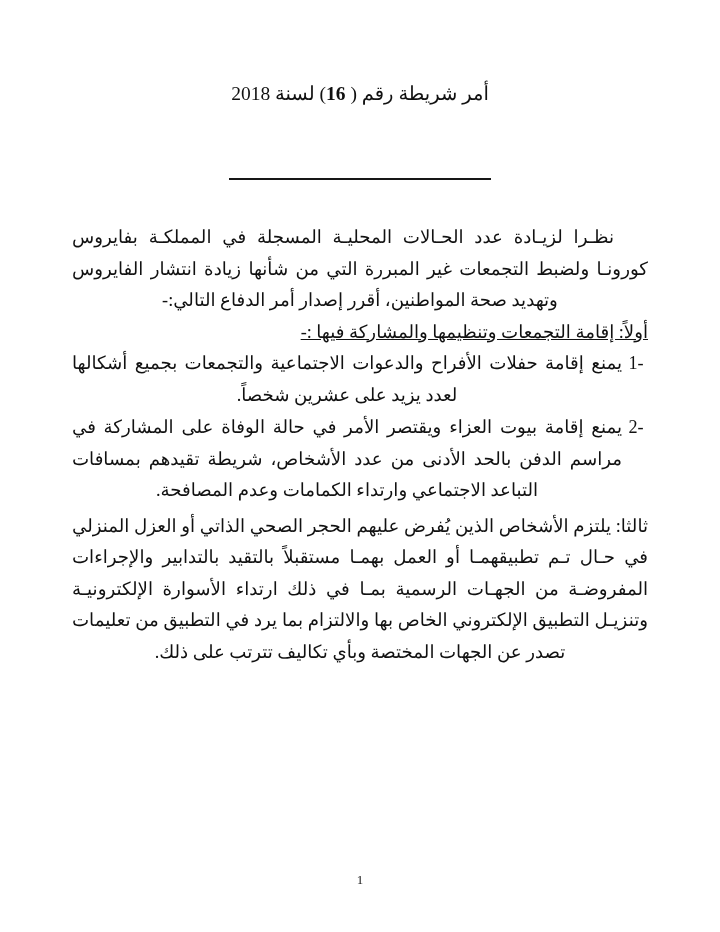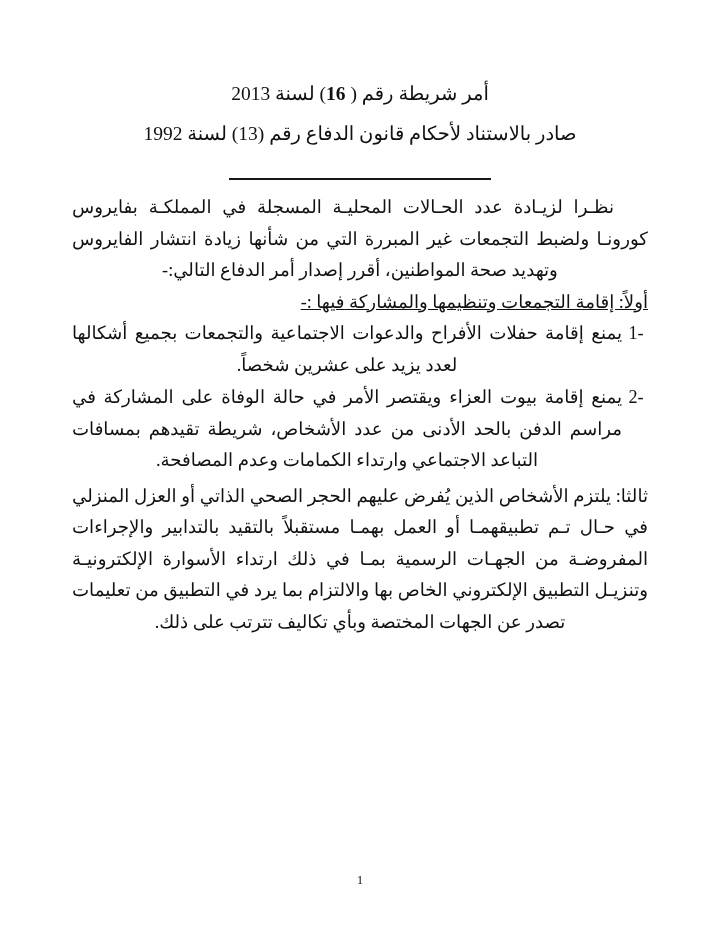--- a/index.html
+++ b/index.html
@@ -54,21 +54,21 @@
   }
   .rule {
     width: 262px;
     height: 2px;
     background: #171717;
   }
 
   
   .body-block {
     position: absolute;
-    top: 192px;
+    top: 222px;
     right: 72px;
     left: 72px;
     direction: rtl;
     text-align: justify;
     text-align-last: center;
   }
 
   p.para {
     margin: 0 0 0 0;
     font-size: 18.2px;
@@ -143,23 +143,22 @@
     font-family: "Liberation Serif", "DejaVu Serif", serif;
   }
 </style>
 </head>
 <body>
 
 <div class="page">
 
   <div class="title-block">
     <div class="title-line">
-      <span>أمر شريطة رقم ( </span><span class="bold-num">16</span><span>) لسنة 2013</span>
+      <span>أمر شريطة رقم ( </span><span class="bold-num">16</span><span>) لسنة 2018</span>
     </div>
-    <div class="title-line">صادر بالاستناد لأحكام قانون الدفاع رقم (13) لسنة 1992</div>
   </div>
 
   <div class="rule-wrap">
     <div class="rule"></div>
   </div>
 
   <div class="body-block">
 
     <p class="para intro">نظـرا لزيـادة عدد الحـالات المحليـة المسجلة في المملكـة بفايروس كورونـا ولضبط التجمعات غير المبررة التي من شأنها زيادة انتشار الفايروس وتهديد صحة المواطنين، أقرر إصدار أمر الدفاع التالي:-</p>
 

